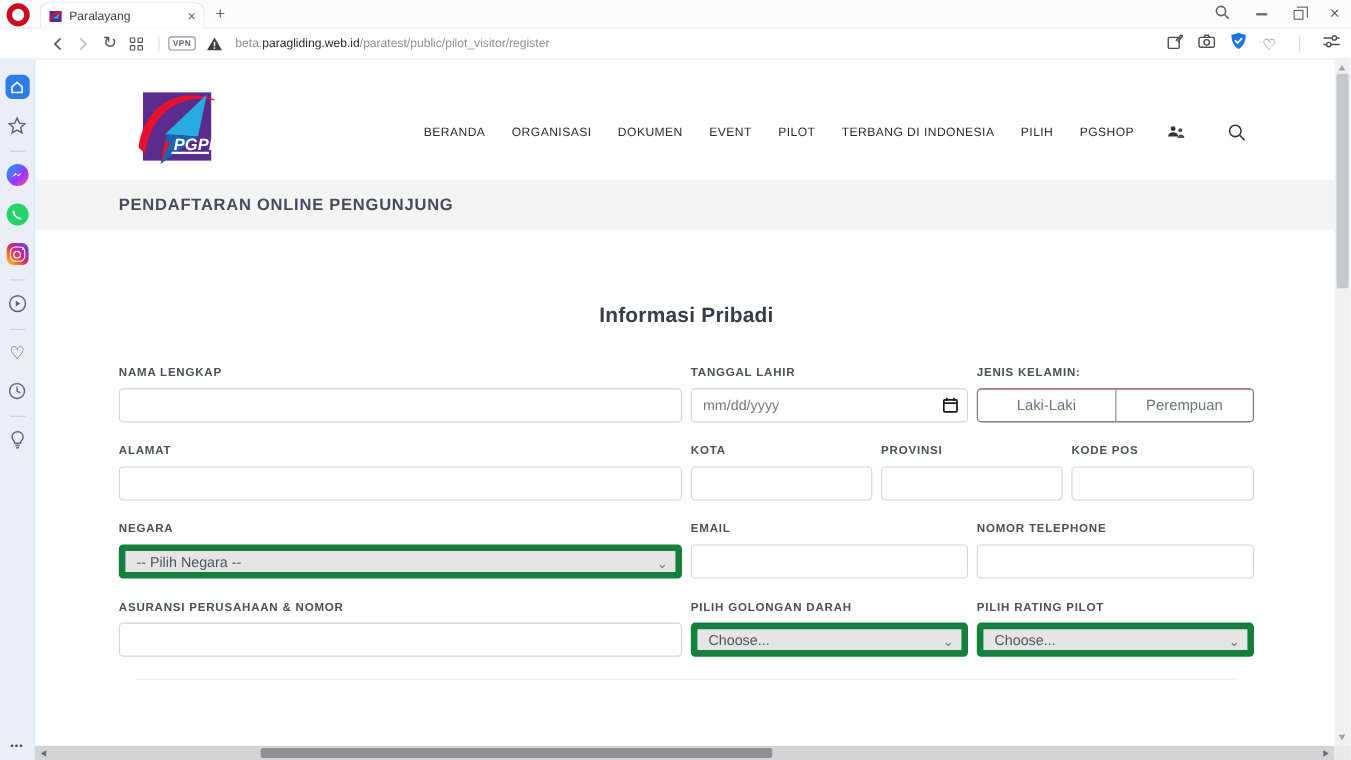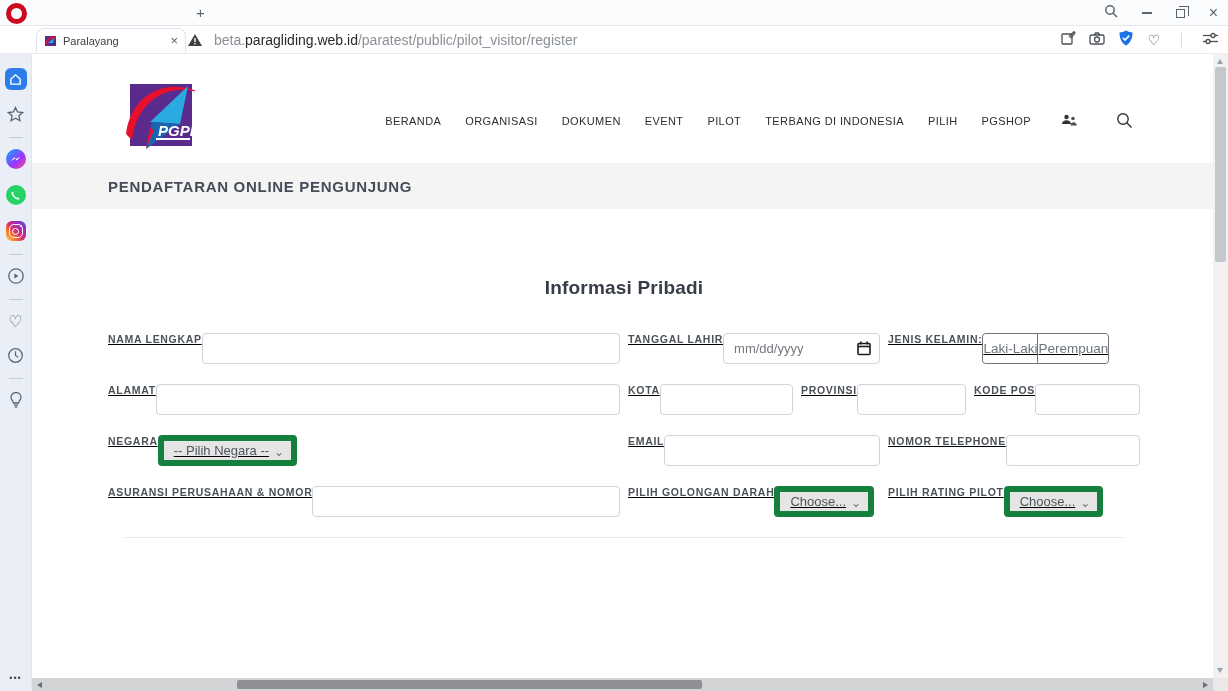--- a/index.html
+++ b/index.html
@@ -2,41 +2,41 @@
 <html><head>
 <meta charset="utf-8">
 <style>
   * { box-sizing: border-box; margin: 0; padding: 0; }
   html,body { width:1228px; height:691px; overflow:hidden; }
   body { font-family:"Liberation Sans", sans-serif; background:#fff; position:relative; }
 
   
   .tabbar { position:absolute; top:0; left:0; right:0; height:26px; background:#fbfcfe; border-bottom:1px solid #e3e7ee; z-index:30; }
   .opera-logo { position:absolute; left:6px; top:3px; width:21px; height:21px; border:5px solid #cb0b1f; border-radius:50%; }
-  .tab { position:absolute; left:36px; top:2px; width:150px; height:24px; background:#fff; border:1px solid #e0e4ea; border-bottom:none; border-radius:8px 8px 0 0; display:flex; align-items:center; padding:0 7px; gap:6px;margin-top:26px; }
+  .tab { position:absolute; left:36px; top:2px; width:150px; height:24px; background:#fff; border:1px solid #e0e4ea; border-bottom:none; border-radius:8px 8px 0 0; display:flex; align-items:center; padding:0 7px; gap:6px; }
   .tab-title { flex:1; font-size:11px; color:#3c4043; white-space:nowrap; overflow:hidden; }
   .tab-close { font-size:13px; color:#5f6368; line-height:1; cursor:default; }
   .newtab { position:absolute; left:196px; top:4px; font-size:15px; color:#5f6368; }
   .win-controls { position:absolute; right:10px; top:0; height:26px; display:flex; align-items:center; gap:24px; }
   .min-bar { width:10px; height:2px; background:#5f6368; }
   .restore-box { width:9px; height:9px; border:1.4px solid #5f6368; position:relative; }
   .restore-box:before { content:""; position:absolute; left:2px; top:-4px; width:9px; height:9px; border:1.4px solid #5f6368; border-left:none; border-bottom:none; }
   .close-x { font-size:16px; color:#5f6368; line-height:1; }
 
   .toolbar { position:absolute; top:26px; left:0; right:0; height:28px; background:#fff; border-bottom:1px solid #ececec; display:flex; align-items:center; z-index:29; padding:0 10px 0 40px; }
   .tbtn { display:flex; align-items:center; justify-content:center; width:24px; height:24px; color:#4a4f55; }
   .tbtn.disabled { color:#bcc1c8; }
   .tbtn svg { display:block; }
   .reload-glyph { font-size:15px; line-height:1; color:#4a4f55; }
   .tile-grid { display:grid; grid-template-columns:5px 5px; grid-template-rows:5px 5px; gap:2px; }
   .tile-grid span { border:1.3px solid #4a4f55; border-radius:1px; }
   .tool-sep { width:1px; height:14px; background:#d8dbe0; margin:0 8px; }
   .vpn-badge { border:1.6px solid #8d949e; border-radius:3px; font-size:7.5px; font-weight:bold; color:#5f6673; padding:1px 3px; letter-spacing:.5px; margin-right:10px; }
   .warn-tri { margin-right:12px; display:flex; }
-  .url { flex:1; font-size:14px; white-space:nowrap; overflow:hidden; }
+  .url { flex:1; font-size:11px; white-space:nowrap; overflow:hidden; }
   .url .dim { color:#8a9097; }
   .url .host { color:#26292e; }
   .addr-right { display:flex; align-items:center; gap:13px; }
   .heart-glyph { font-size:14px; color:#4a4f55; line-height:1; }
 
   
   .sidebar { position:absolute; left:0; top:54px; bottom:0; width:32px; background:#e9eef7; border-right:1px solid #e0e6f0; display:flex; flex-direction:column; align-items:center; z-index:20; }
   .sb-home { margin-top:14px; width:22px; height:22px; border-radius:6px; background:#2b7de9; display:flex; align-items:center; justify-content:center; }
   .sb-ic { display:flex; align-items:center; justify-content:center; width:22px; height:22px; }
   .sb-div { width:14px; height:1px; background:#c6cfdd; }
@@ -67,21 +67,21 @@
   .site-header { position:relative; height:109px; background:#fff; }
   .logo { position:absolute; left:88px; top:16px; }
   .main-nav { position:absolute; right:80px; top:24px; height:85px; display:flex; align-items:center; gap:24px; }
   .nav-link { font-size:11px; font-weight:normal; letter-spacing:.4px; color:#2d2d2d; white-space:nowrap; }
   .nav-icon { display:flex; align-items:center; }
   .band { height:46px; background:#f4f4f5; display:flex; align-items:center; padding-left:76px; }
   .band-title { font-size:15px; font-weight:bold; letter-spacing:.7px; color:#454c58; }
   .content { padding:68px 73px 0 76px; }
   .section-title { text-align:center; font-size:19px; font-weight:bold; color:#363d49; margin-bottom:34px; letter-spacing:.2px; }
   .frow { display:flex; gap:8px; margin-bottom:20px; }
-  .fcol { display:flex; flex-direction:row;text-decoration:underline; }
+  .fcol { display:flex; flex-direction:column; }
   .w512 { width:512px; } .w252 { width:252px; } .w165 { width:165px; } .w166 { width:166px; }
   .flabel { font-size:10.5px; font-weight:bold; letter-spacing:.7px; color:#4b5158; margin-bottom:8px; white-space:nowrap; }
   .tinput { height:31px; border:1px solid #cfd4da; border-radius:4px; background:#fff; width:100%; font-size:13px; color:#495057; padding:0 10px; font-family:"Liberation Sans",sans-serif; }
   .tinput::placeholder { color:#75797e; }
   .date-wrap { position:relative; }
   .date-wrap .tinput { padding-right:16px; }
   .cal-ic { position:absolute; right:9px; top:8px; }
   .fselect { position:relative; height:31px; border:6px solid #15803d; border-radius:4px; background:#e5e5e5; display:flex; align-items:center; padding:0 22px 0 10px; font-size:13px; color:#4e555b; }
   .fselect .chev { position:absolute; right:7px; top:4px; font-size:12px; color:#6c757d; }
   .gender-group { display:flex; height:31px; border:1px solid #70767d; border-radius:4px; overflow:hidden; background:#ef4444; }

